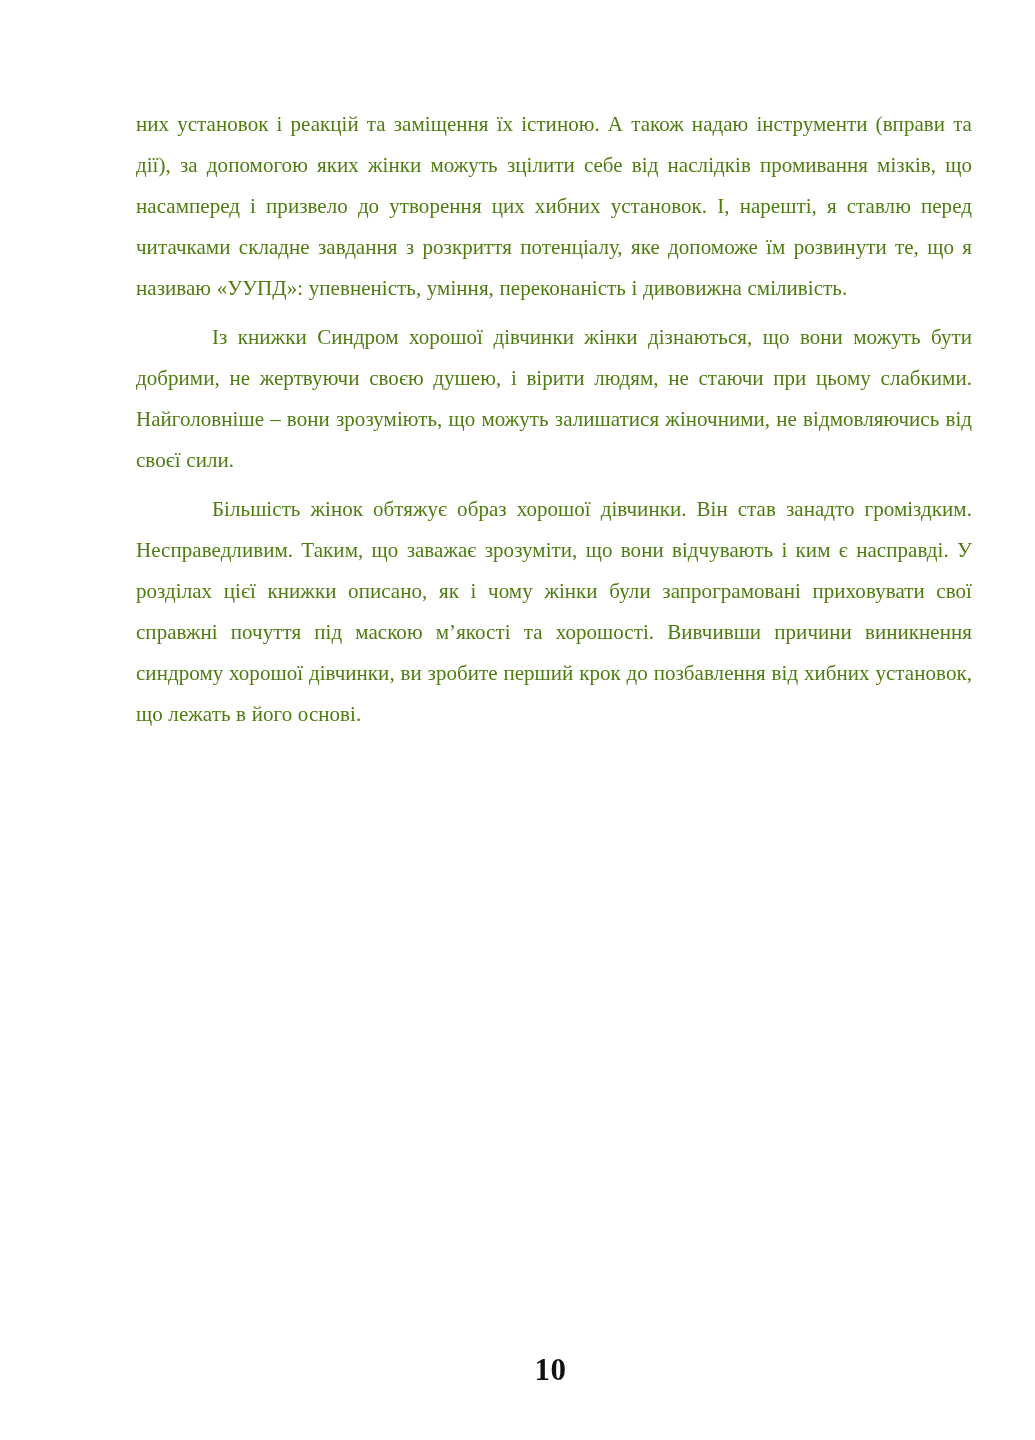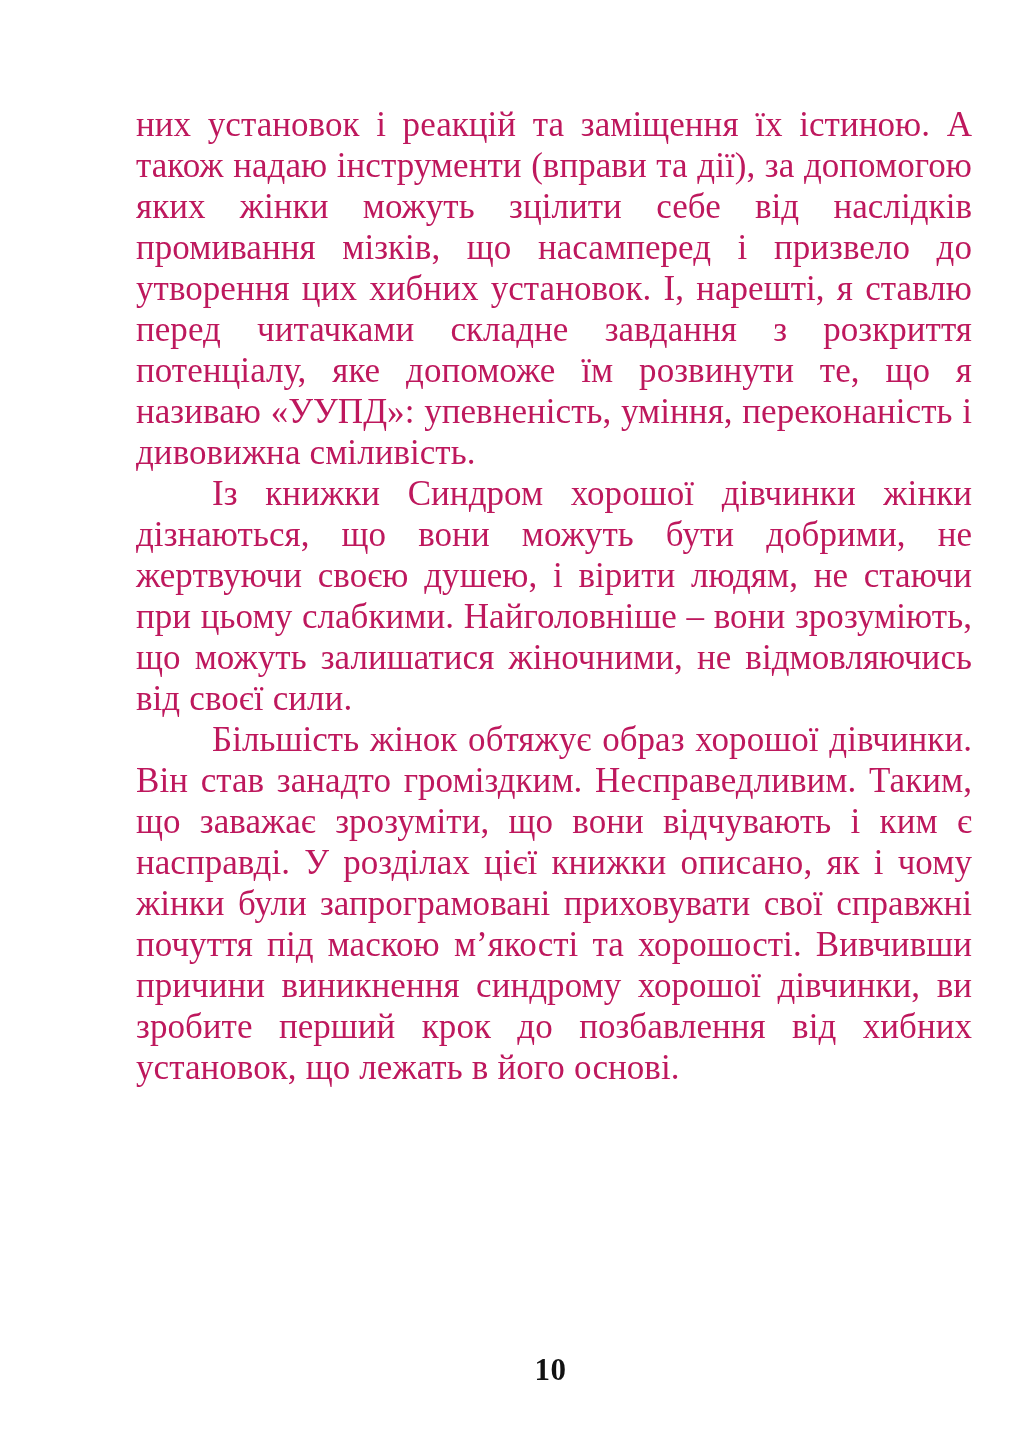--- a/index.html
+++ b/index.html
@@ -22,30 +22,30 @@
   .text-block {
     position: absolute;
     left: 136px;
     top: 104px;
     width: 836px;
   }
   .para {
     margin: 0;
     text-align: justify;
     text-justify: inter-word;
-    color: #be185d;
-    font-size: 35px;
+    color: #4d7c0f;
+    font-size: 21px;
     line-height: 41px;
     letter-spacing: 0.05px;
     word-spacing: 0.3px;
     hyphens: manual;
     -webkit-hyphens: manual;
   }
   .para + .para {
-    margin-top: 0px;
+    margin-top: 8px;
   }
   .para.indent {
     text-indent: 76px;
   }
   
   .para:last-child {
     text-align: justify;
   }
   .page-number {
     position: absolute;

